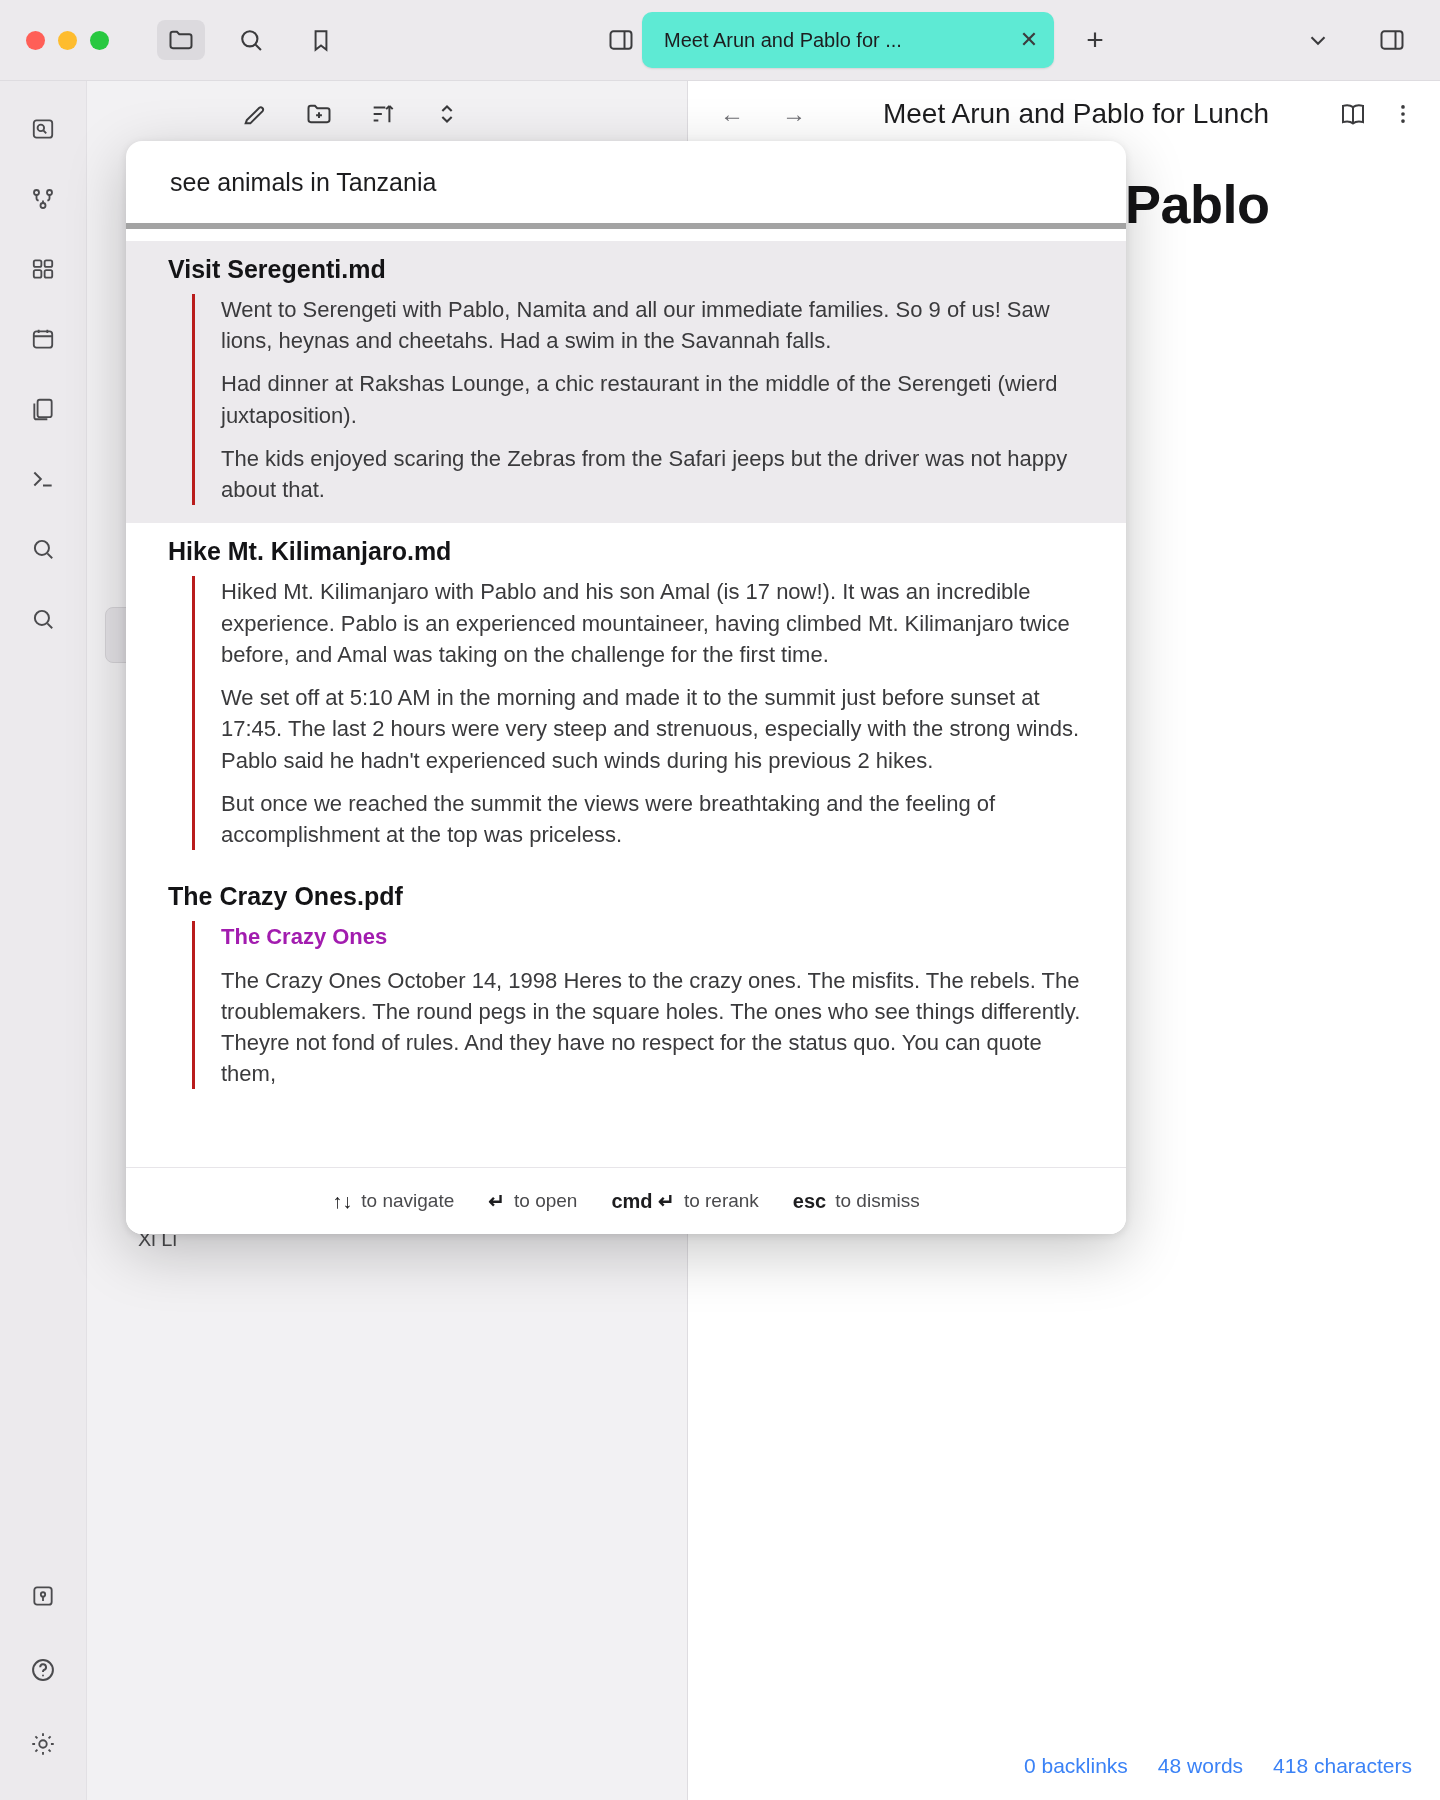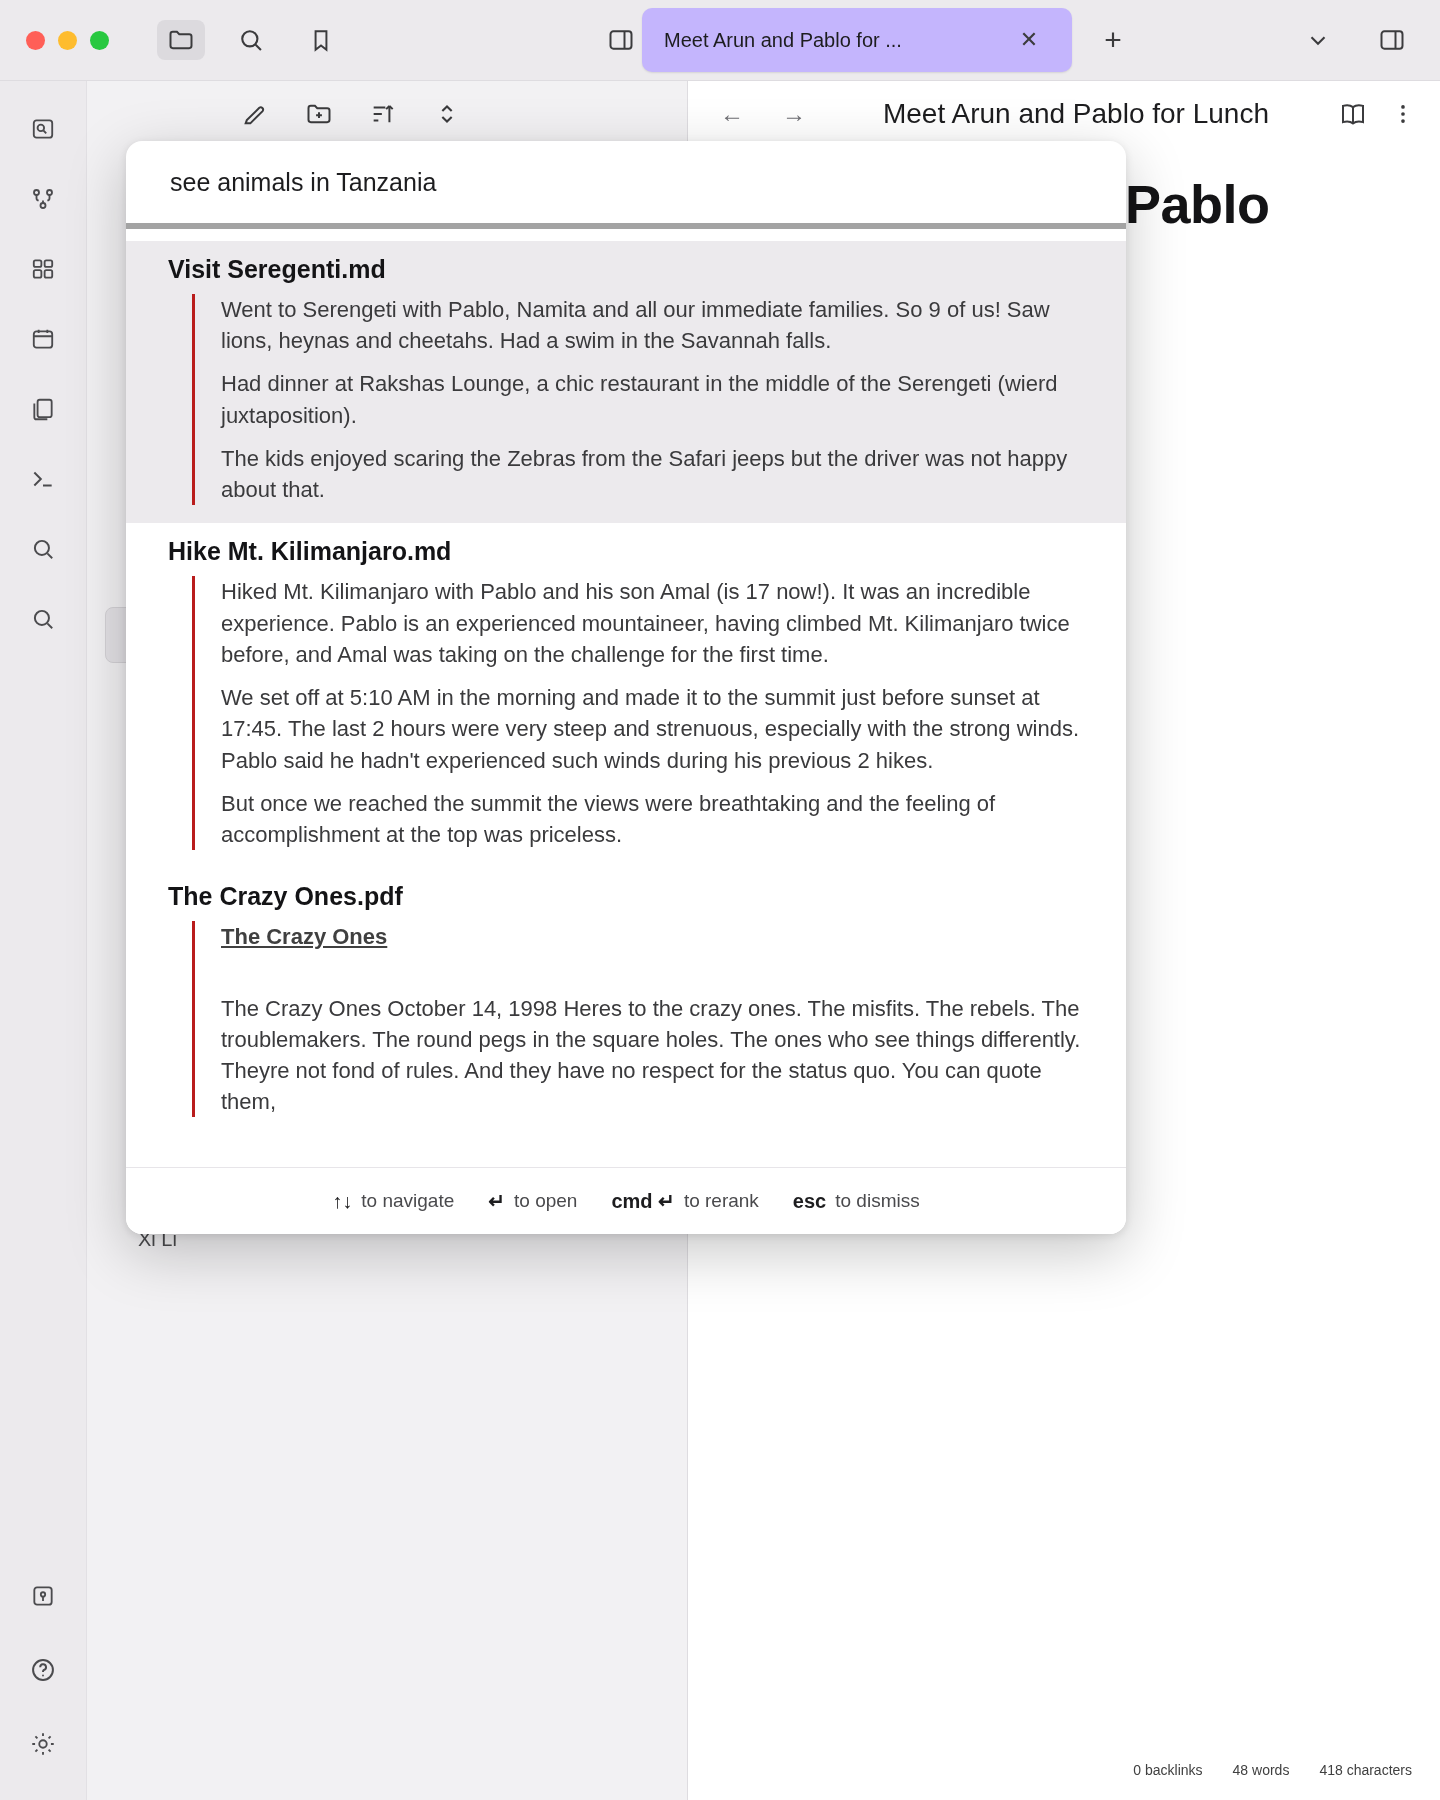--- a/index.html
+++ b/index.html
@@ -69,27 +69,27 @@
     position: absolute;
     left: 620px;
     top: 0;
     height: 80px;
     display: flex;
     align-items: center;
   }
 
   
   .tab {
-    height: 64px;
+    height: 56px;
     min-width: 380px;
-    background: #c4b5fd;
+    background: #5eead4;
     border-radius: 10px;
     display: flex;
     align-items: center;
-    padding: 0 28px 0 22px;
+    padding: 0 10px 0 22px;
     gap: 12px;
     box-shadow: 0 1px 2px rgba(0,0,0,0.10);
     margin-left: 22px;
   }
   .tab-title {
     font-size: 20px;
     color: #1d1d1f;
     white-space: nowrap;
     flex: 1;
   }
@@ -234,22 +234,22 @@
     line-height: 1.75;
     color: #2a2a2c;
     margin: 0 0 26px 0;
   }
   .statusbar {
     position: absolute;
     right: 28px;
     bottom: 22px;
     display: flex;
     gap: 30px;
-    font-size: 14px;
-    color: #404040;
+    font-size: 21px;
+    color: #3b82f6;
   }
 
   
   .modal {
     position: absolute;
     left: 126px;
     top: 141px;
     width: 1000px;
     height: 1093px;
     background: #ffffff;
@@ -301,23 +301,22 @@
   }
   .snippet p {
     font-size: 22px;
     line-height: 1.42;
     color: #3a3a3c;
     margin: 0 0 12px 0;
   }
   .snippet p:last-child { margin-bottom: 0; }
   .snippet p.bold {
     font-weight: 700;
-    color: #404040;
-    margin-bottom: 40px;
-    text-decoration: underline;
+    color: #a21caf;
+    margin-bottom: 12px;
   }
   .modal-footer {
     height: 66px;
     border-top: 1px solid #e7e5e9;
     display: flex;
     align-items: center;
     justify-content: center;
     gap: 34px;
     flex: none;
     background: #ffffff;

